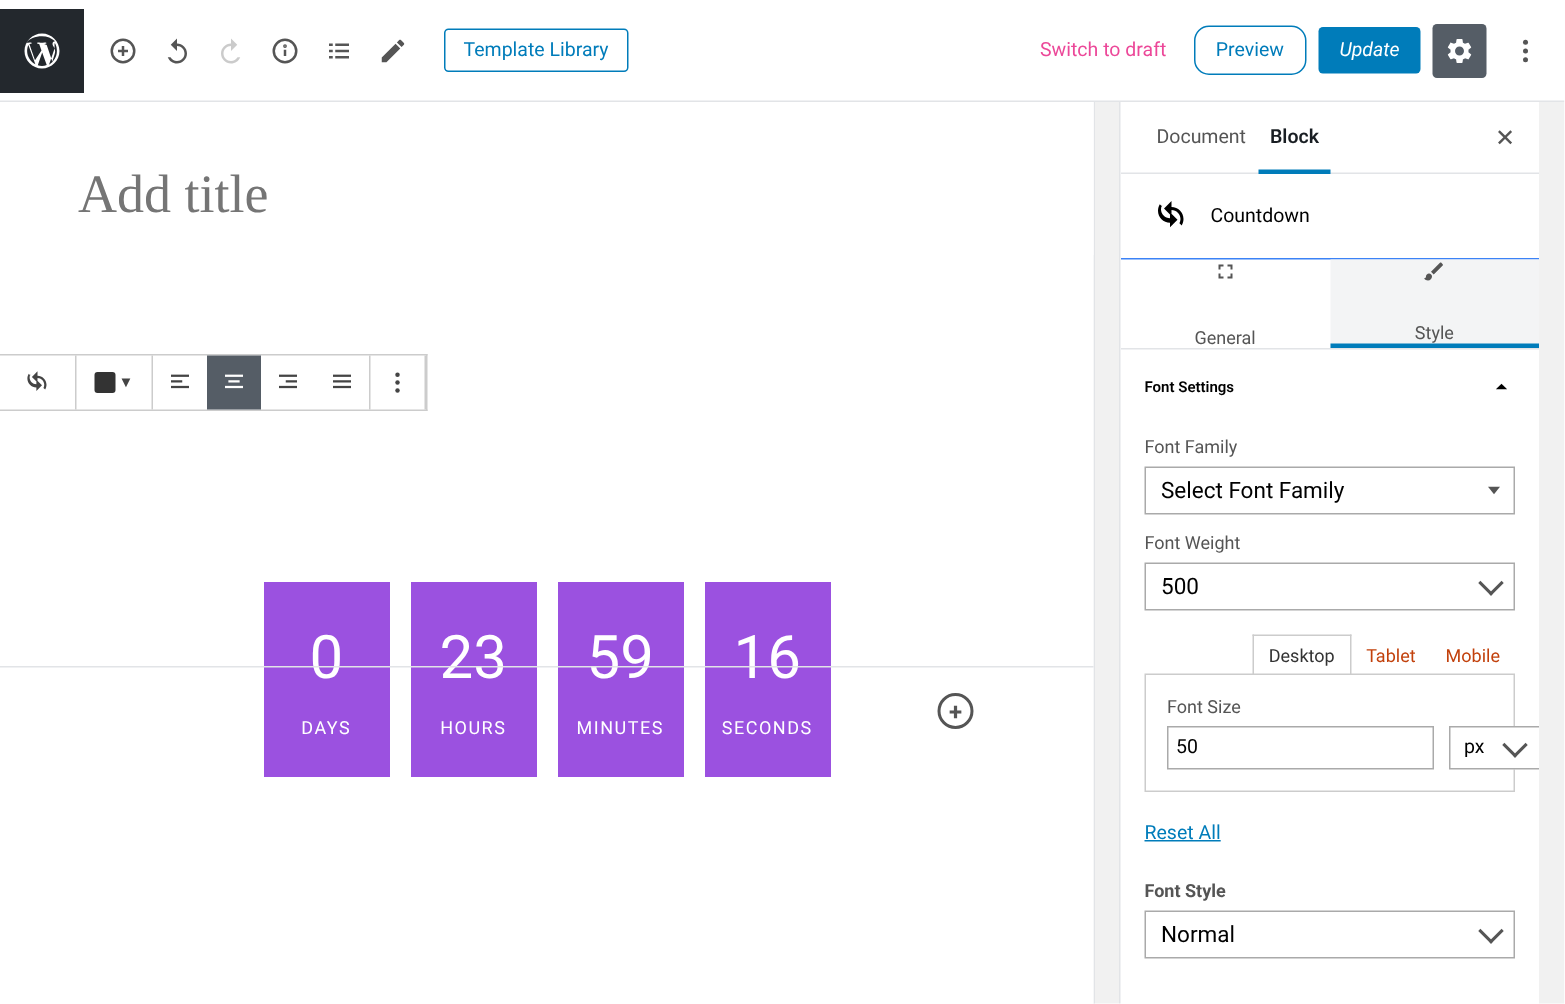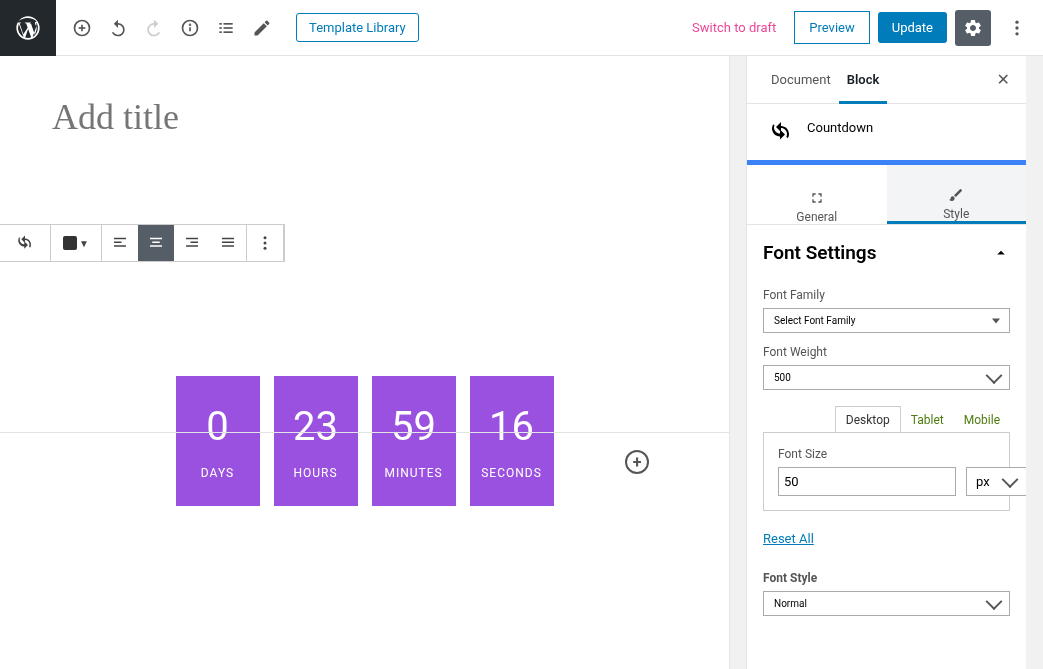--- a/index.html
+++ b/index.html
@@ -1,30 +1,30 @@
 <!DOCTYPE html>
 <html><head>
 <meta charset="utf-8">
 <style>
 * { margin: 0; padding: 0; box-sizing: border-box; font-family: -apple-system, BlinkMacSystemFont, "Segoe UI", Roboto, sans-serif; }
 body { width: 1043px; height: 669px; overflow: hidden; background: #fff; position: relative; }
 
 
-.top-bar { height: 56px; display: flex; align-items: center; background: #fff; border-bottom: 1px solid #e2e4e7; }
+.top-bar { height: 68px; display: flex; align-items: center; background: #fff; border-bottom: 1px solid #e2e4e7; }
 .wp-logo { width: 56px; height: 56px; background: #23282d; display: flex; align-items: center; justify-content: center; }
 .wp-logo svg { width: 28px; height: 28px; fill: #fff; }
 .toolbar-left { display: flex; align-items: center; gap: 0; padding-left: 8px; }
 .toolbar-btn { width: 36px; height: 36px; display: flex; align-items: center; justify-content: center; background: none; border: none; cursor: pointer; color: #555; }
 .toolbar-btn.disabled { opacity: 0.3; }
 .toolbar-btn svg { width: 20px; height: 20px; }
 .template-lib { margin-left: 16px; border: 1px solid #007cba; color: #007cba; background: #fff; padding: 6px 12px; font-size: 13px; border-radius: 3px; cursor: pointer; }
 .toolbar-right { margin-left: auto; display: flex; align-items: center; gap: 8px; padding-right: 8px; }
 .switch-draft { color: #ec4899; font-size: 13px; background: none; border: none; cursor: pointer; margin-right: 10px; }
-.preview-btn { border: 1px solid #007cba; color: #007cba; background: #fff; padding: 8px 14px; font-size: 13px; border-radius: 0; cursor: pointer; }
-.update-btn { background: #007cba; color: #fff; border: none; padding: 8px 14px; font-size: 13px; border-radius: 3px; cursor: pointer; }
+.preview-btn { border: 1px solid #007cba; color: #007cba; background: #fff; padding: 8px 14px; font-size: 13px; border-radius: 10px; cursor: pointer; }
+.update-btn { background: #007cba; color: #fff; border: none; padding: 8px 14px; font-size: 13px; border-radius: 3px; cursor: pointer; font-style: italic; }
 .settings-btn { width: 36px; height: 36px; background: #555d66; color: #fff; border: none; border-radius: 3px; display: flex; align-items: center; justify-content: center; cursor: pointer; }
 .more-btn { width: 36px; height: 36px; background: none; border: none; cursor: pointer; display: flex; align-items: center; justify-content: center; color: #555; }
 
 
 .main-wrap { display: flex; height: calc(669px - 56px); }
 .editor-area { flex: 1; position: relative; background: #fff; }
 .title-input { font-size: 36px; font-weight: 300; color: #be185d; padding: 40px 0 20px 52px; font-family: Georgia, serif; border: none; outline: none; width: 100%; }
 
 
 .block-toolbar { display: flex; border: 1px solid #ccc; border-left: none; background: #fff; height: 38px; position: absolute; left: 0; top: 168px; }
@@ -45,37 +45,37 @@
 
 .editor-scrollbar { width: 17px; background: #f1f1f1; border-left: 1px solid #e2e4e7; }
 .right-scrollbar { width: 17px; background: #f1f1f1; }
 
 
 .sidebar { width: 280px; background: #fff; border-left: 1px solid #e2e4e7; overflow-y: auto; }
 .sidebar-tabs { display: flex; align-items: center; border-bottom: 1px solid #e2e4e7; height: 48px; padding: 0 16px; }
 .sidebar-tab { padding: 0 8px; height: 48px; line-height: 48px; font-size: 13px; color: #555; cursor: pointer; background: none; border: none; }
 .sidebar-tab.active { font-weight: 600; border-bottom: 3px solid #007cba; color: #191e23; }
 .sidebar-close { margin-left: auto; background: none; border: none; cursor: pointer; font-size: 16px; color: #555; }
-.block-header { display: flex; padding: 16px; border-bottom: 5px solid #3b82f6; }
+.block-header { display: flex; align-items: center; padding: 16px; border-bottom: 1px solid #3b82f6; }
 .block-header-icon { width: 24px; height: 24px; margin-right: 14px; margin-left: 6px; }
 .block-header-title { font-size: 13px; }
 .style-tabs { display: flex; height: 60px; border-bottom: 1px solid #e2e4e7; }
-.style-tab { flex: 1; display: flex; flex-direction: column; align-items: center; justify-content: flex-end; gap: 4px; font-size: 12px; background: none; border: none; cursor: pointer; color: #555; }
+.style-tab { flex: 1; display: flex; flex-direction: column; align-items: center; justify-content: space-between; gap: 4px; font-size: 12px; background: none; border: none; cursor: pointer; color: #555; }
 .style-tab.active { border-bottom: 3px solid #007cba; background: #f3f4f5; }
 .panel-section { padding: 16px; }
-.panel-header { display: flex; justify-content: space-between; align-items: center; font-weight: 600; font-size: 19px; cursor: pointer; padding-bottom: 12px; }
+.panel-header { display: flex; justify-content: space-between; align-items: center; font-weight: 600; font-size: 10px; cursor: pointer; padding-bottom: 12px; }
 .field-label { font-size: 12px; color: #555; margin-bottom: 6px; margin-top: 12px; display: block; }
-.select-field { width: 100%; padding: 6px 10px; border: 1px solid #aaa; font-size: 10px; background: #fff; appearance: none; position: relative; }
+.select-field { width: 100%; padding: 6px 10px; border: 1px solid #aaa; font-size: 15px; background: #fff; appearance: none; position: relative; }
 .select-wrap { position: relative; }
 .select-wrap::after { content: ''; position: absolute; right: 10px; top: 50%; transform: translateY(-50%); border-left: 4px solid transparent; border-right: 4px solid transparent; border-top: 5px solid #555; pointer-events: none; }
 .select-wrap.arrow::after { content: ''; border: none; width: 10px; height: 10px; border-right: 2px solid #555; border-bottom: 2px solid #555; transform: translateY(-70%) rotate(45deg); }
 .device-tabs { display: flex; justify-content: flex-end; margin-top: 16px; }
 .device-tab { padding: 6px 10px; font-size: 12px; border: none; background: none; cursor: pointer; }
 .device-tab.active { border: 1px solid #ccc; border-bottom: none; color: #333; }
-.device-tab.inactive { color: #4d7c0f; }
+.device-tab.inactive { color: #c2410c; }
 .font-size-box { border: 1px solid #ccc; padding: 14px; margin-top: -1px; }
 .font-size-row { display: flex; gap: 10px; margin-top: 6px; }
 .font-size-input { flex: 1; padding: 5px; border: 1px solid #aaa; font-size: 13px; }
 .font-unit { width: 84px; padding: 5px; border: 1px solid #aaa; font-size: 13px; background: #fff; }
 .reset-link { color: #007cba; text-decoration: underline; font-size: 13px; cursor: pointer; display: inline-block; margin-top: 20px; }
 </style>
 </head>
 <body>
 
 <div class="top-bar">

